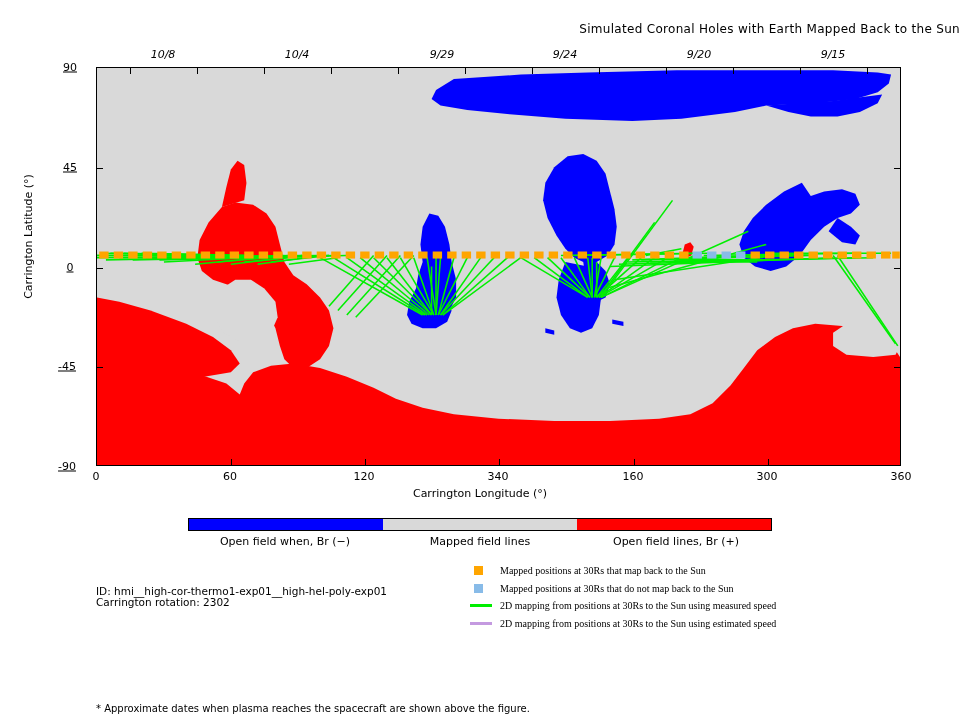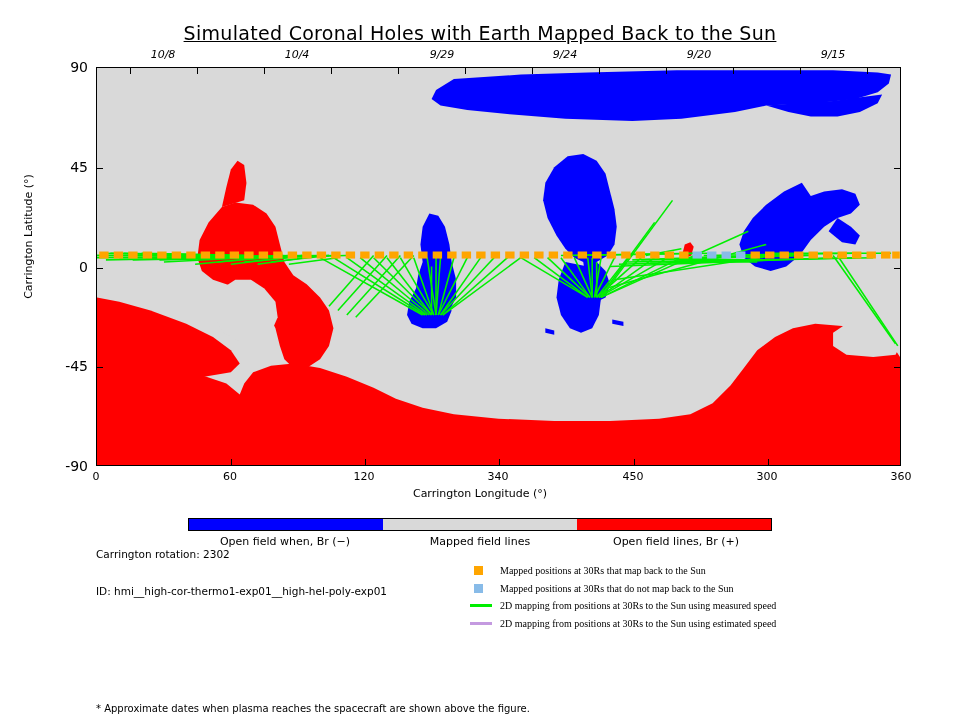--- a/index.html
+++ b/index.html
@@ -1,35 +1,35 @@
 <!DOCTYPE html>
 <html><head>
 <meta charset="utf-8">
 <style>
   html,body{margin:0;padding:0;background:#fff;}
   body{width:960px;height:720px;font-family:"DejaVu Sans",sans-serif;color:#000;overflow:hidden;}
   #root{position:relative;width:960px;height:720px;}
 
-  .ttl{position:absolute;left:0;top:22px;width:960px;text-align:center;font-size:19px;letter-spacing:.3px;text-decoration:underline;}
+  .ttl{position:absolute;left:0;top:22px;width:960px;text-align:right;font-size:12px;letter-spacing:.3px;}
 
   
   #plot{position:absolute;left:96px;top:67px;width:805px;height:399px;
         background:#d9d9d9;border:1px solid #000;box-sizing:border-box;overflow:hidden;}
   #svgmap{position:absolute;left:0;top:0;width:100%;height:100%;}
 
   
   .tick{position:absolute;background:#000;}
   .tk-b{width:1px;height:6px;bottom:0;}
   .tk-t{width:1px;height:6px;top:0;}
   .tk-l{height:1px;width:6px;left:0;}
   .tk-r{height:1px;width:6px;right:0;}
 
   .xlab{position:absolute;top:470px;font-size:11px;transform:translateX(-50%);}
   .dlab{position:absolute;top:48px;font-size:11px;transform:translateX(-50%);font-style:italic;}
-  .ylab{position:absolute;font-size:14px;transform:translateY(-50%);text-align:right;}
+  .ylab{position:absolute;font-size:11px;transform:translateY(-50%);text-align:center;text-decoration:underline;}
   .xaxis-title{position:absolute;left:0;top:487px;width:960px;text-align:center;font-size:11px;}
   .yaxis-title{position:absolute;left:-152px;top:230px;width:360px;text-align:center;font-size:11px;
                transform:rotate(-90deg);}
 
   
   #cbar{position:absolute;left:188px;top:518px;width:584px;height:13px;border:1px solid #000;
         box-sizing:border-box;display:flex;}
   #cbar div{height:100%;}
   .cbl{position:absolute;top:535px;font-size:11px;transform:translateX(-50%);}
 
@@ -284,21 +284,21 @@
   <div class="dlab" style="left:297px">10/4</div>
   <div class="dlab" style="left:442px">9/29</div>
   <div class="dlab" style="left:565px">9/24</div>
   <div class="dlab" style="left:699px">9/20</div>
   <div class="dlab" style="left:833px">9/15</div>
 
   <div class="xlab" style="left:96px">0</div>
   <div class="xlab" style="left:230px">60</div>
   <div class="xlab" style="left:364px">120</div>
   <div class="xlab" style="left:498px">340</div>
-  <div class="xlab" style="left:633px">450</div>
+  <div class="xlab" style="left:633px">160</div>
   <div class="xlab" style="left:767px">300</div>
   <div class="xlab" style="left:901px">360</div>
 
   <div class="ylab" style="left:52px;top:67px;width:36px">90</div>
   <div class="ylab" style="left:52px;top:166.75px;width:36px">45</div>
   <div class="ylab" style="left:52px;top:266.5px;width:36px">0</div>
   <div class="ylab" style="left:46px;top:366.25px;width:42px">-45</div>
   <div class="ylab" style="left:46px;top:466px;width:42px">-90</div>
 
   <div class="xaxis-title">Carrington Longitude (°)</div>
@@ -306,21 +306,21 @@
 
   <div id="cbar">
     <div style="flex:1;background:#0000ff"></div>
     <div style="flex:1;background:#d9d9d9"></div>
     <div style="flex:1;background:#ff0000"></div>
   </div>
   <div class="cbl" style="left:285px">Open field when, Br (−)</div>
   <div class="cbl" style="left:480px">Mapped field lines</div>
   <div class="cbl" style="left:676px">Open field lines, Br (+)</div>
 
-  <div class="meta" style="top:548px">Carrington rotation: 2302</div>
+  <div class="meta" style="top:596px">Carrington rotation: 2302</div>
   <div class="meta" style="top:585px">ID: hmi__high-cor-thermo1-exp01__high-hel-poly-exp01</div>
 
   <div id="legend">
     <div class="lgrow">
       <span class="lgmk">
           <span class="sq" style="background:#ffa500"></span>
         </span>
       <span class="lgtx">Mapped positions at 30Rs that map back to the Sun</span>
     </div>
     <div class="lgrow">

